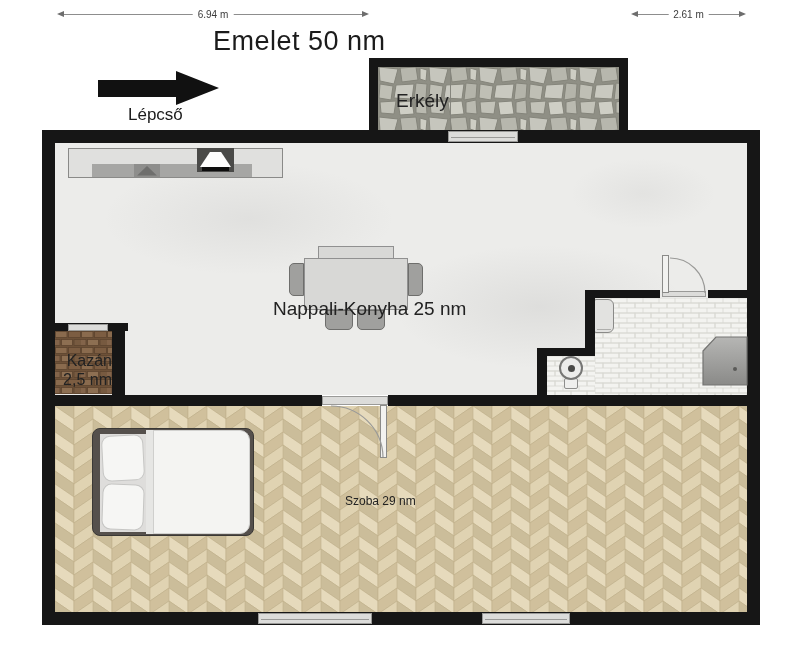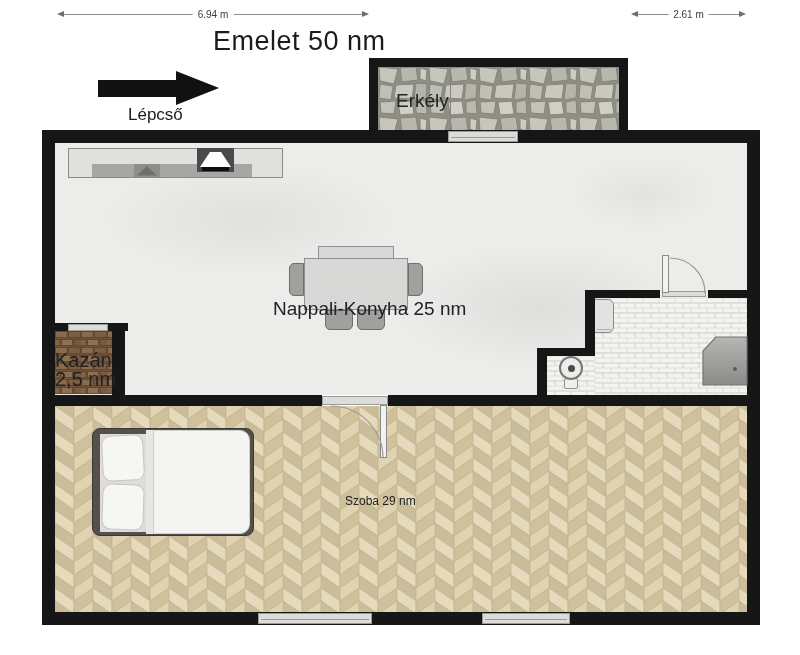--- a/index.html
+++ b/index.html
@@ -215,19 +215,19 @@
       </linearGradient>
     </defs>
     <polygon points="703,351 716,337 747,337 747,385 703,385" fill="url(#showerGrad)" stroke="#747472" stroke-width="1.2"></polygon>
     <circle cx="735" cy="369" r="2" fill="#5a5a58"></circle>
     <path d="M 670 258 A 35 35 0 0 1 705 293" fill="none" stroke="#9a9a98" stroke-width="1.2"></path>
     <path d="M 383 457 A 52 52 0 0 0 331 406" fill="none" stroke="#9a9a98" stroke-width="1.2"></path>
   </svg>
 
   <div class="room-label" style="left:396px;top:90px;font-size:19px;">Erkély</div>
   <div class="room-label" style="left:263px;top:298px;font-size:19px;margin-left:10px;">Nappali-Konyha 25 nm</div>
-  <div class="room-label" style="left:55px;top:351px;width:57px;text-align:left;font-size:20px;line-height:19px;">
+  <div class="room-label" style="left:55px;top:351px;width:57px;text-align:right;font-size:16px;line-height:19px;">
     <div>Kazán</div>
     <div>2,5 nm</div>
   </div>
   <div class="room-label" style="left:345px;top:494px;font-size:12px;">Szoba 29 nm</div>
 
 </div>
 
 </body></html>

